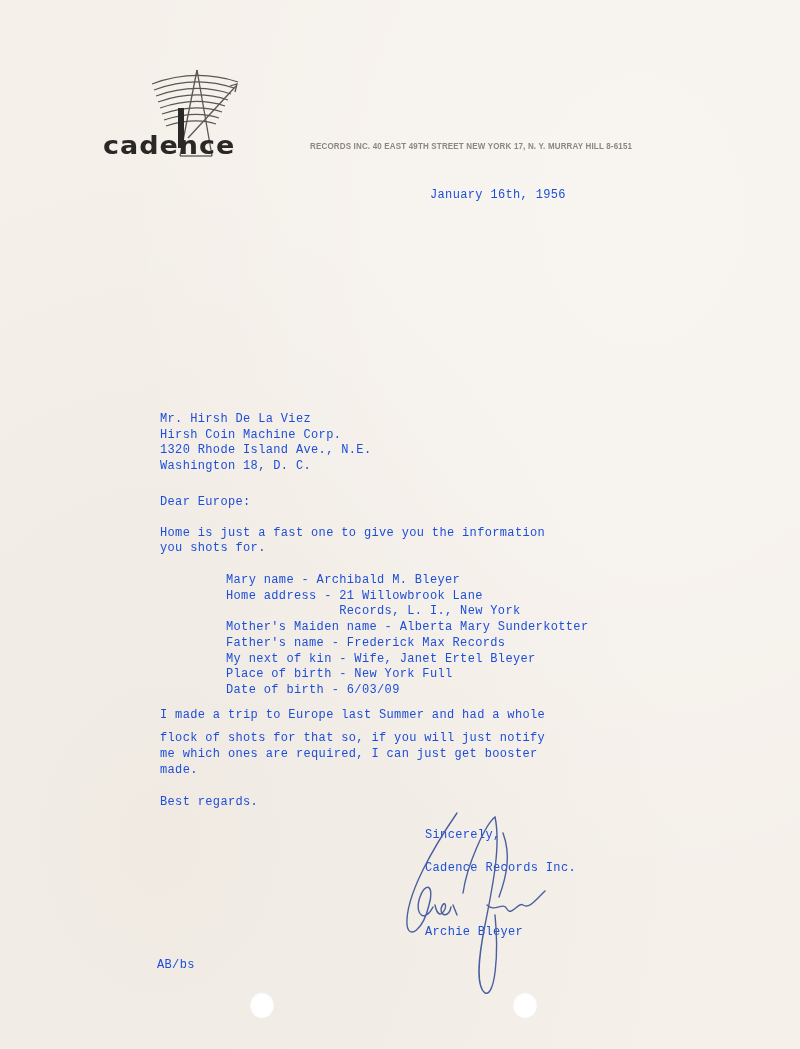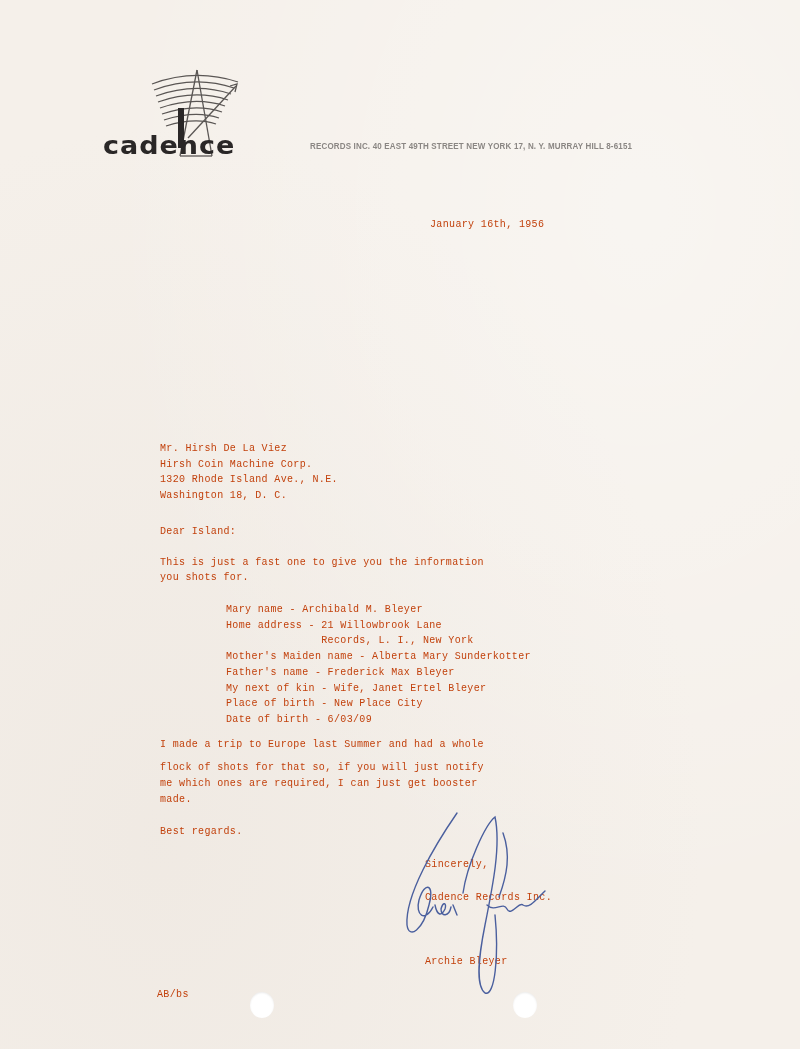--- a/index.html
+++ b/index.html
@@ -9,24 +9,23 @@
     font-family: "Liberation Mono", "DejaVu Sans Mono", monospace;
   }
   .paper {
     position: absolute; inset: 0;
     background:
       radial-gradient(ellipse at 80% 20%, rgba(255,255,255,0.35), rgba(255,255,255,0) 60%),
       radial-gradient(ellipse at 20% 80%, rgba(230,222,214,0.35), rgba(230,222,214,0) 60%),
       #f5f0ea;
   }
   .typed {
-    position: absolute; color: #c2410c;
-    font-size: 10px; line-height: 15.5px; white-space: pre;
+    position: absolute; color: #1d4ed8;
+    font-size: 12px; line-height: 15.5px; white-space: pre;
     letter-spacing: 0.35px;
-    margin-top: 29px;
   }
   .logo { position: absolute; left: 100px; top: 66px; width: 200px; height: 92px; }
   .wordmark {
     position: absolute; left: 103px; top: 134px;
     font-family: "DejaVu Sans", sans-serif; font-weight: bold;
     font-size: 27px; letter-spacing: 1px; color: #2a2727;
     line-height: 26px; transform: scaleY(0.9); transform-origin: left top;
   }
   .letterhead-text {
     position: absolute; left: 310px; top: 141px;
@@ -68,35 +67,35 @@
 
 <div class="typed" style="left:430px; top:188px;">January 16th, 1956</div>
 
 <div>
   <div class="typed" style="left:160px; top:412px;">Mr. Hirsh De La Viez</div>
   <div class="typed" style="left:160px; top:428px;">Hirsh Coin Machine Corp.</div>
   <div class="typed" style="left:160px; top:443px;">1320 Rhode Island Ave., N.E.</div>
   <div class="typed" style="left:160px; top:459px;">Washington 18, D. C.</div>
 </div>
 
-<div class="typed" style="left:160px; top:495px;">Dear Island:</div>
+<div class="typed" style="left:160px; top:495px;">Dear Europe:</div>
 
 <div>
-  <div class="typed" style="left:160px; top:526px;">This is just a fast one to give you the information</div>
+  <div class="typed" style="left:160px; top:526px;">Home is just a fast one to give you the information</div>
   <div class="typed" style="left:160px; top:541px;">you shots for.</div>
 </div>
 
 <div>
   <div class="typed" style="left:226px; top:573px;">Mary name - Archibald M. Bleyer</div>
   <div class="typed" style="left:226px; top:589px;">Home address - 21 Willowbrook Lane</div>
   <div class="typed" style="left:226px; top:604px;">               Records, L. I., New York</div>
   <div class="typed" style="left:226px; top:620px;">Mother's Maiden name - Alberta Mary Sunderkotter</div>
-  <div class="typed" style="left:226px; top:636px;">Father's name - Frederick Max Bleyer</div>
+  <div class="typed" style="left:226px; top:636px;">Father's name - Frederick Max Records</div>
   <div class="typed" style="left:226px; top:652px;">My next of kin - Wife, Janet Ertel Bleyer</div>
-  <div class="typed" style="left:226px; top:667px;">Place of birth - New Place City</div>
+  <div class="typed" style="left:226px; top:667px;">Place of birth - New York Full</div>
   <div class="typed" style="left:226px; top:683px;">Date of birth - 6/03/09</div>
 </div>
 
 <div>
   <div class="typed" style="left:160px; top:708px;font-family:Liberation Mono, monospace;">I made a trip to Europe last Summer and had a whole</div>
   <div class="typed" style="left:160px; top:731px;">flock of shots for that so, if you will just notify</div>
   <div class="typed" style="left:160px; top:747px;text-align:right;">me which ones are required, I can just get booster</div>
   <div class="typed" style="left:160px; top:763px;">made.</div>
 </div>
 

